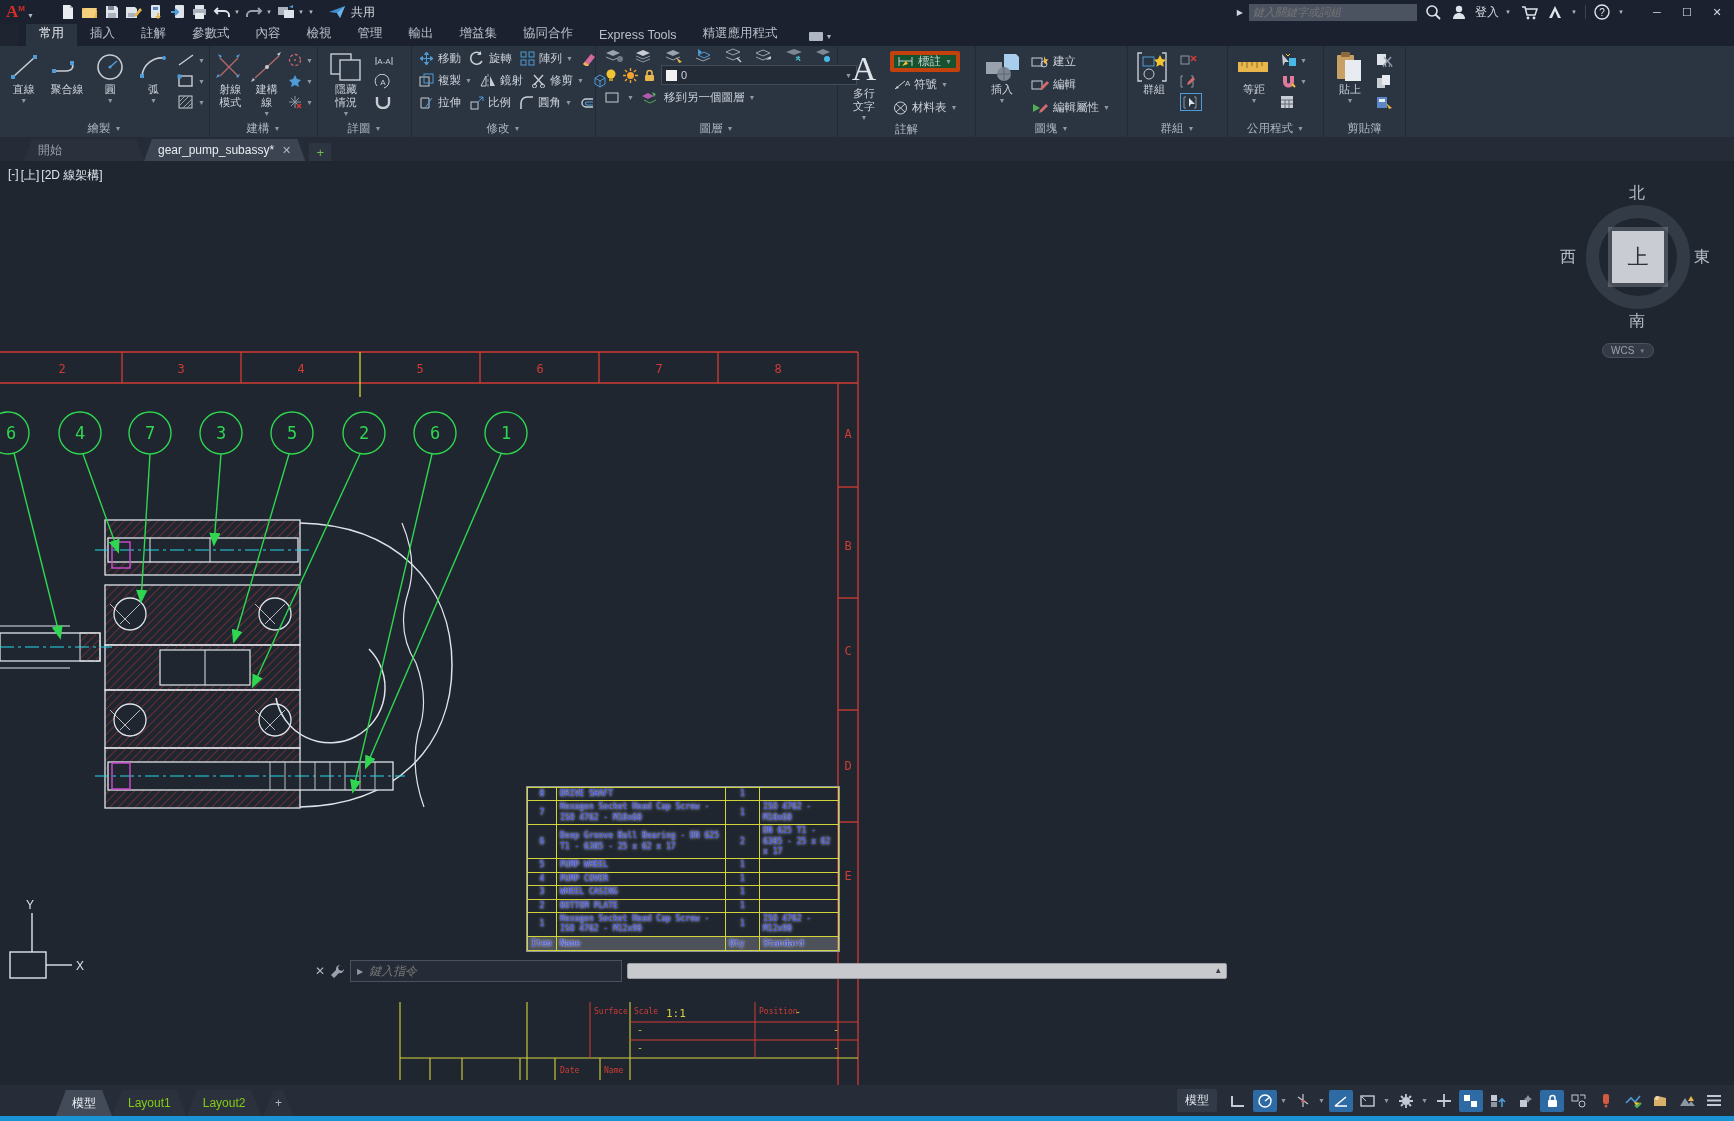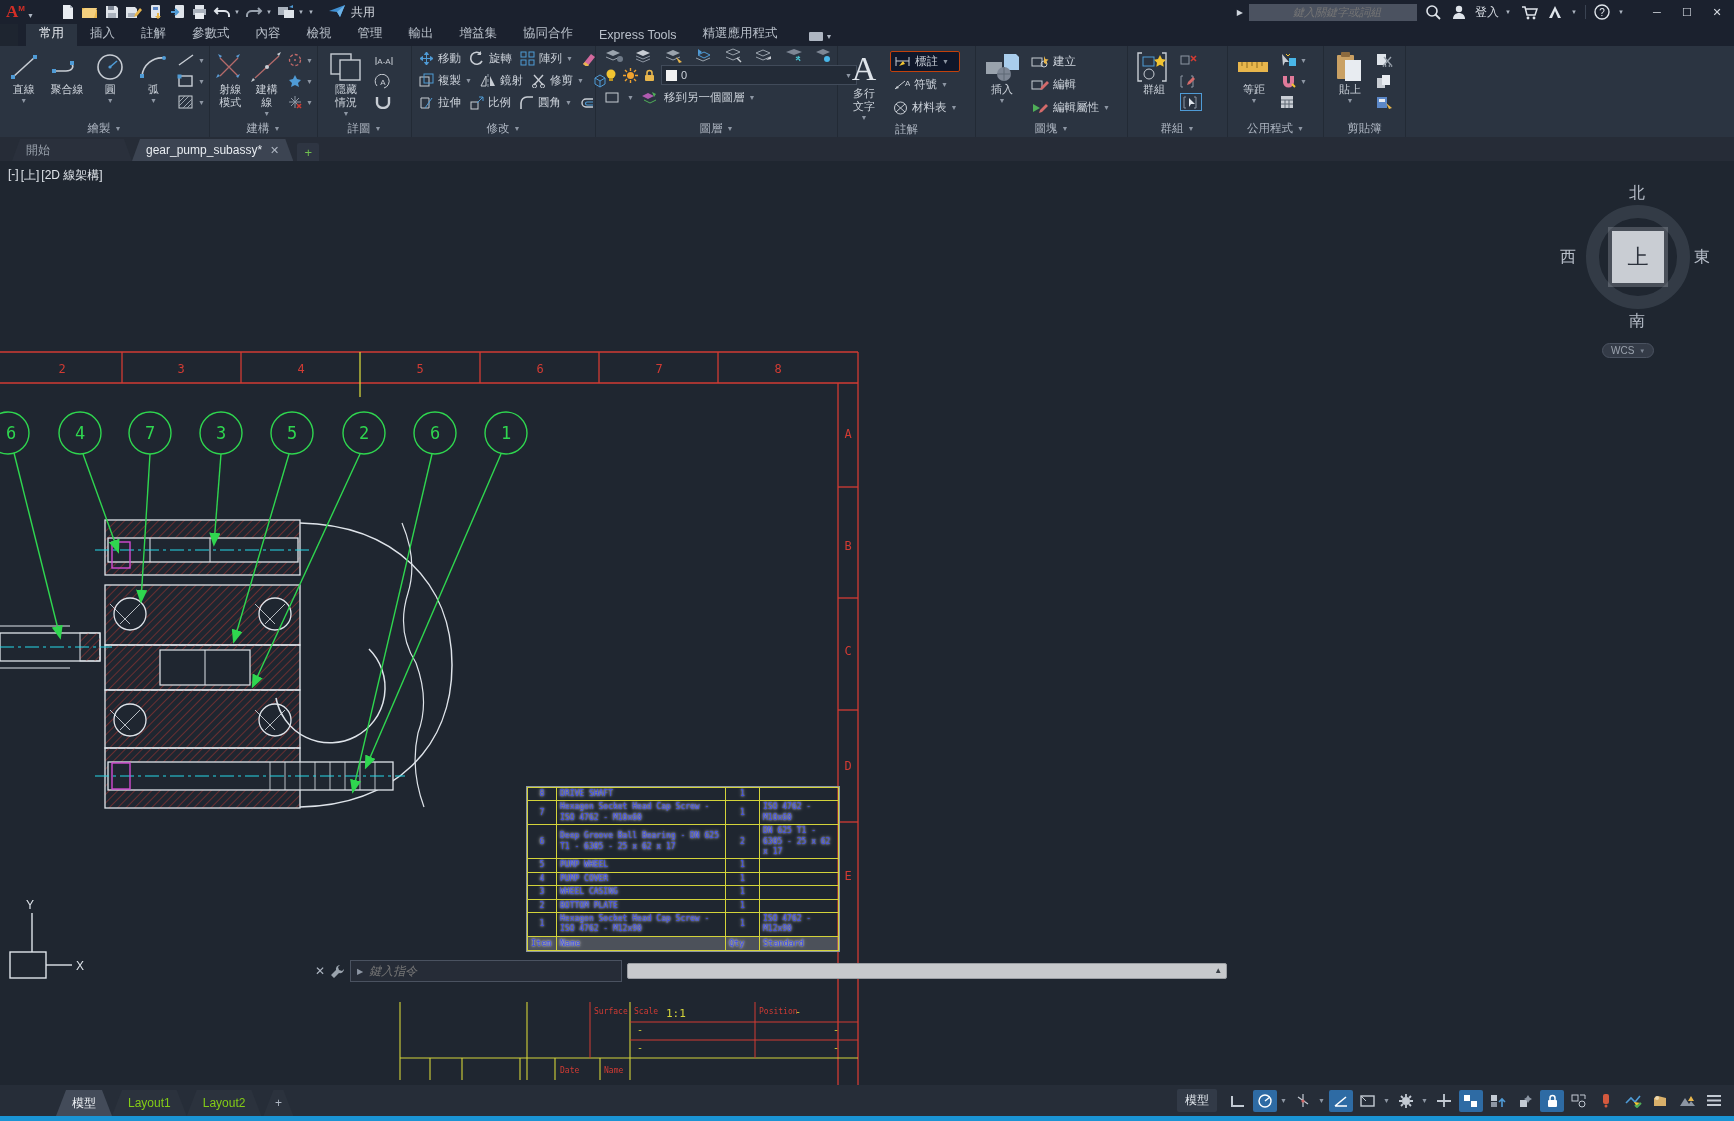--- a/index.html
+++ b/index.html
@@ -10,28 +10,28 @@
   
   .titlebar { position:relative; height:24px; background:#1b212e; display:flex; align-items:center; }
   .tb-left { display:flex; align-items:center; gap:4px; padding-left:4px; z-index:2; }
   .app-logo { display:flex; align-items:flex-start; padding:0 6px 0 2px; cursor:pointer; }
   .app-logo .a { color:#d42e26; font-weight:bold; font-size:17px; line-height:18px; font-family:"Liberation Serif",serif; }
   .app-logo .m { color:#d42e26; font-size:8px; font-weight:bold; margin-top:1px; }
   .app-logo .dd { color:#aeb6c2; font-size:7px; margin:9px 0 0 2px; }
   .qat { display:flex; align-items:center; gap:2px; margin-left:14px; }
   .qat-btn { width:20px; height:20px; display:flex; align-items:center; justify-content:center; border-radius:2px; cursor:pointer; }
   .qat-caret { color:#aeb6c2; font-size:6px; width:8px; cursor:pointer; }
-  .share-btn { display:flex; gap:5px; margin-left:8px; color:#d6dbe2; cursor:pointer; font-size:12px; }
+  .share-btn { display:flex; align-items:center; gap:5px; margin-left:8px; color:#d6dbe2; cursor:pointer; font-size:12px; }
   .tb-title { position:absolute; left:0; right:0; text-align:center; font-size:12.5px; color:#cfd5dd; pointer-events:none; }
   .tb-title .fname { margin-left:18px; }
   .tb-right { margin-left:auto; display:flex; align-items:center; gap:6px; padding-right:2px; z-index:2; }
   .tb-play { color:#cfd5dd; font-size:8px; cursor:pointer; }
   .search-box { width:168px; height:17px; background:#4b5260; display:flex; align-items:center; padding:0 4px; }
   .search-box input { width:100%; background:transparent; border:none; outline:none; font-style:italic;
-     color:#171b22; font-size:11px; font-family:inherit;margin-left:40px; }
+     color:#171b22; font-size:11px; font-family:inherit; }
   .tb-ico { display:flex; align-items:center; justify-content:center; width:20px; height:20px; cursor:pointer; }
   .signin { color:#d6dbe2; font-size:12px; cursor:pointer; }
   .tb-sep { width:1px; height:14px; background:#3a4352; }
   .win-btns { display:flex; margin-left:10px; }
   .win-btn { width:30px; height:24px; display:flex; align-items:center; justify-content:center; color:#d6dbe2; font-size:11px; cursor:pointer; }
 
   
   .ribbon-tabs { height:22px; background:#1b212e; display:flex; align-items:flex-end; padding-left:8px;margin-left:18px; }
   .rtab { padding:3px 13px 4px; color:#b9c0ca; font-size:12.5px; cursor:pointer; white-space:nowrap; }
   .rtab.active { background:#2b3441; color:#e8ecf1; }
@@ -56,21 +56,21 @@
   .srow { display:flex; align-items:center; gap:4px; height:21px; cursor:pointer; padding:0 3px; border-radius:2px; white-space:nowrap; }
   .srow .lbl { font-size:11.5px; color:#ccd2da; }
   .srow .cr { font-size:7px; color:#8d96a3; }
   .vstack { display:flex; flex-direction:column;justify-content:space-between; }
   .layer-combo { display:flex; align-items:center; gap:4px; background:#232b37; border:1px solid #414b5a;
      height:20px; padding:0 4px; width:196px; cursor:pointer; }
   .layer-combo .sw { width:11px; height:11px; background:#f2f2f2; }
   .layer-combo .nm { color:#ccd2da; font-size:11px; flex:1; }
 
   
-  .filetabs { height:24px; background:#262c37; display:flex; align-items:flex-end; padding-left:12px; }
+  .filetabs { height:24px; background:#262c37; display:flex; align-items:flex-end; padding-left:24px; }
   .ftab { height:22px; display:flex; align-items:center; gap:8px; padding:0 14px; font-size:12px;
      color:#9aa2ad; background:#2e3542; clip-path:polygon(8px 0,calc(100% - 8px) 0,100% 100%,0 100%); cursor:pointer; }
   .ftab.start { background:#2a303c; width:120px; }
   .ftab.active { background:#3c4452; color:#e8ecf1; }
   .ftab .x { color:#aeb6c2; font-size:11px; }
   .ftab-add { width:22px; height:18px; margin-left:4px; background:#2e3542; color:#6fbf4e;
      display:flex; align-items:center; justify-content:center; border-radius:2px 2px 0 0; cursor:pointer; font-size:13px; }
 
   
   .canvas { position:relative; width:1734px; height:924px; background:#1f2630; overflow:hidden; }
@@ -651,21 +651,21 @@
       <div class="panel-body">
         <div class="big-btn">
           <span class="ico" style="height:36px">
             <span style="font-size:34px;color:#dfe4ea;font-family:'Liberation Serif',serif;line-height:36px">A</span>
             </span>
           <span class="lbl">多行
 文字</span>
             <span class="cr">▼</span>
         </div>
         <div class="vstack" style="gap:2px;padding-top:2px">
-          <div class="srow" style="border:1px solid #c2410c;background:#0f172a">
+          <div class="srow" style="border:4px solid #c2410c;background:#14532d">
             <svg class="ic" width="17" height="13">
                 <path d="M2 2v9M15 2v9" stroke="#c8cdd4"></path>
                 <path d="M2 6h13" stroke="#c8cdd4"></path>
                 <path d="M5 11l4-5 2 3z" fill="#f2c431"></path>
               </svg>
             <span class="lbl">標註</span>
               <span class="cr">▼</span>
             </div>
           <div class="srow">
             <svg class="ic" width="17" height="13">

